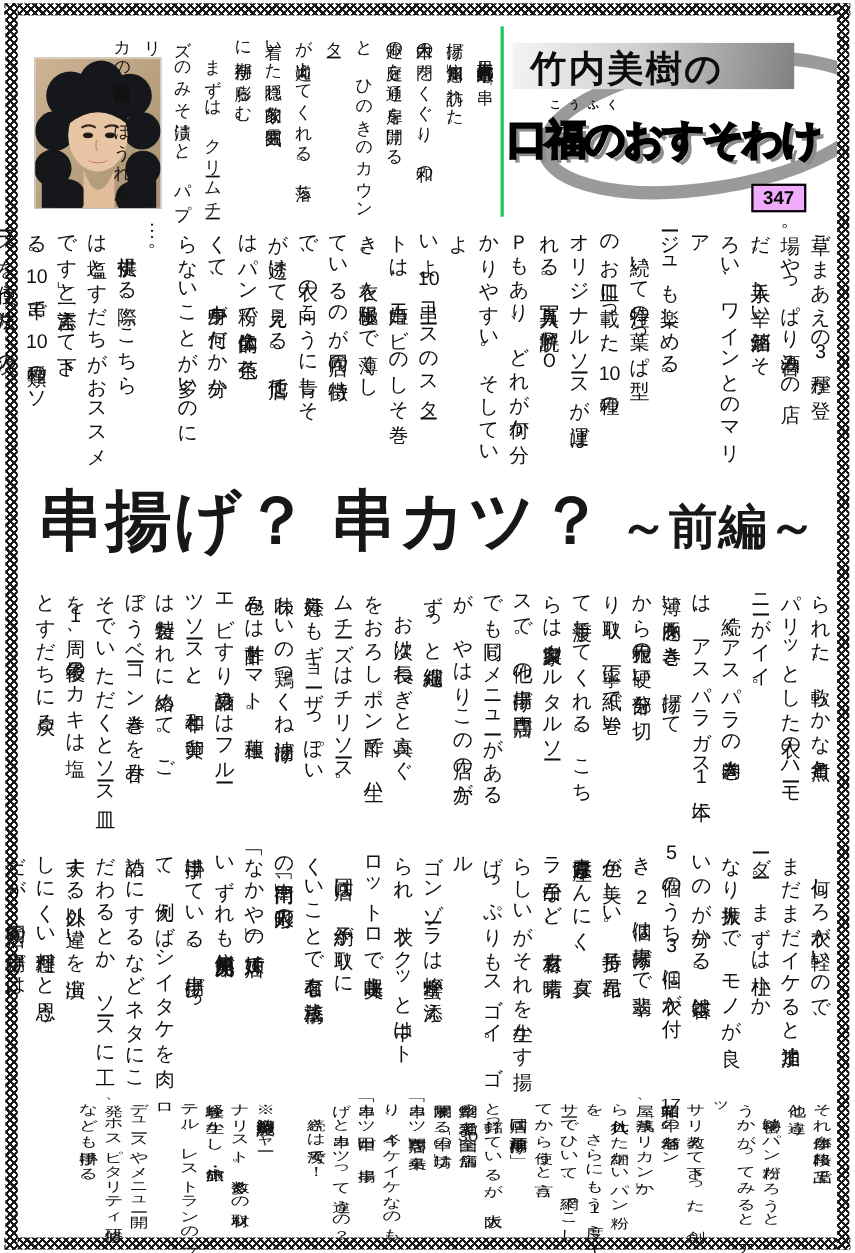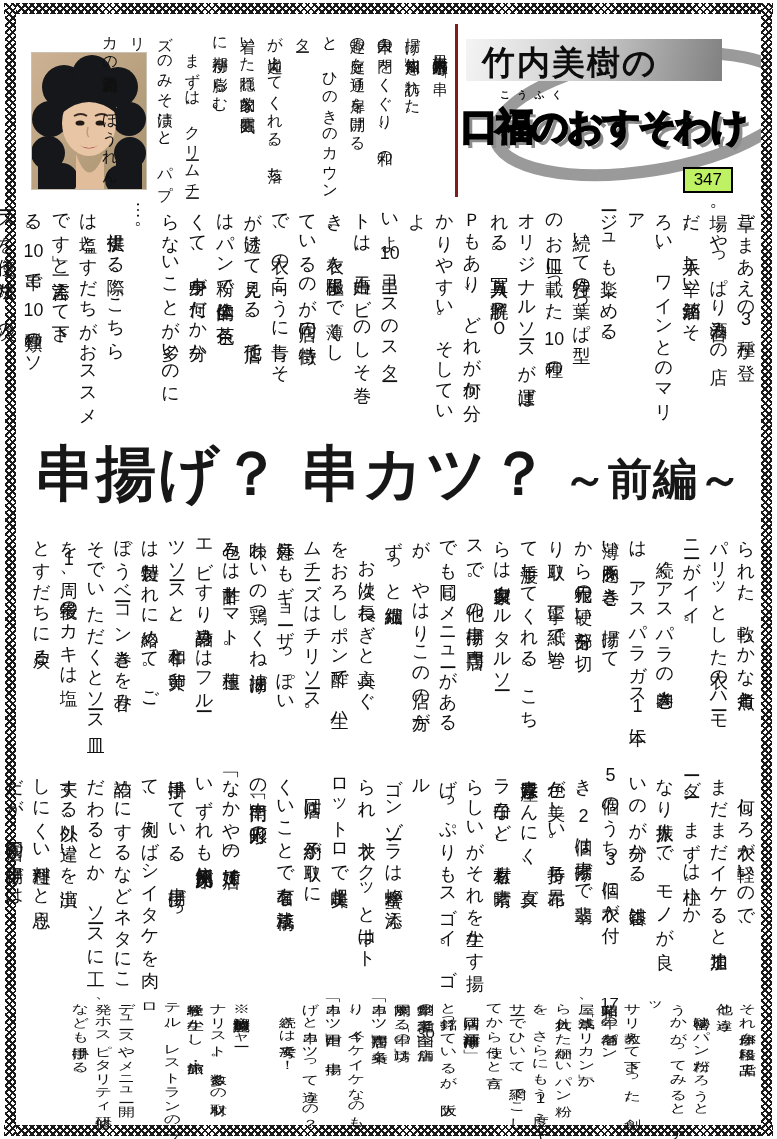--- a/index.html
+++ b/index.html
@@ -20,33 +20,33 @@
   .tcy{text-combine-upright:all;}
   #band-a{top:26px;left:151px;width:303px;height:174px;font-size:15.5px;line-height:27.5px;}
   #band-b{top:201px;left:16px;width:743px;height:226px;font-size:18px;line-height:27.4px;}
   #band-c{top:528px;left:26px;width:733px;height:238px;font-size:18px;line-height:27.1px;}
   #band-d{top:766px;left:25px;width:734px;height:228px;font-size:18px;line-height:27.1px;}
   #band-e{top:995px;left:16px;width:743px;height:210px;font-size:17px;line-height:23px;
           transform:scale(1,0.7);transform-origin:50% 0;}
 
   
   #header-box{position:absolute;left:455px;top:24px;width:303px;height:173px;
-              border-left:3px solid #7f1d1d;}
+              border-left:3px solid #22c55e;}
   #swoosh{position:absolute;left:0;top:0;width:303px;height:173px;}
   #author-band{position:absolute;left:8px;top:15px;width:256px;height:42px;
                background:linear-gradient(100deg,#f4f4f4 0%,#cfcfcf 45%,#808080 100%);}
   #author-name{position:absolute;left:24px;top:17px;font-size:33px;font-weight:700;
                letter-spacing:2px;color:#0d0d0d;}
   #title-furigana{position:absolute;left:42px;top:64px;font-size:10px;letter-spacing:7px;
                   font-weight:700;color:#111;}
   #column-title{position:absolute;left:3px;top:78px;font-size:37px;font-weight:900;
                 white-space:nowrap;letter-spacing:-2px;color:#14532d;
                 -webkit-text-stroke:2.2px #000;text-shadow:4px 4px 0 #8c8c8c;}
-  #issue-badge{position:absolute;right:28px;bottom:4px;border:2px solid #000;background:#bef264;
-               padding:1px 9px;font-size:17px;font-weight:400;color:#000;}
+  #issue-badge{position:absolute;right:28px;bottom:4px;border:2px solid #000;background:#f0abfc;
+               padding:1px 9px;font-size:17px;font-weight:700;color:#000;}
 
   
   #headline{position:absolute;top:434px;left:30px;width:717px;text-align:center;
             font-family:"Liberation Serif","DejaVu Serif",serif;font-weight:700;
             color:#171717;white-space:nowrap;}
   #headline .main{font-size:60px;letter-spacing:2px;}
   #headline .sub{font-size:44px;letter-spacing:1px;}
 
   
   #author-photo{position:absolute;left:31px;top:52px;width:114px;height:136px;

